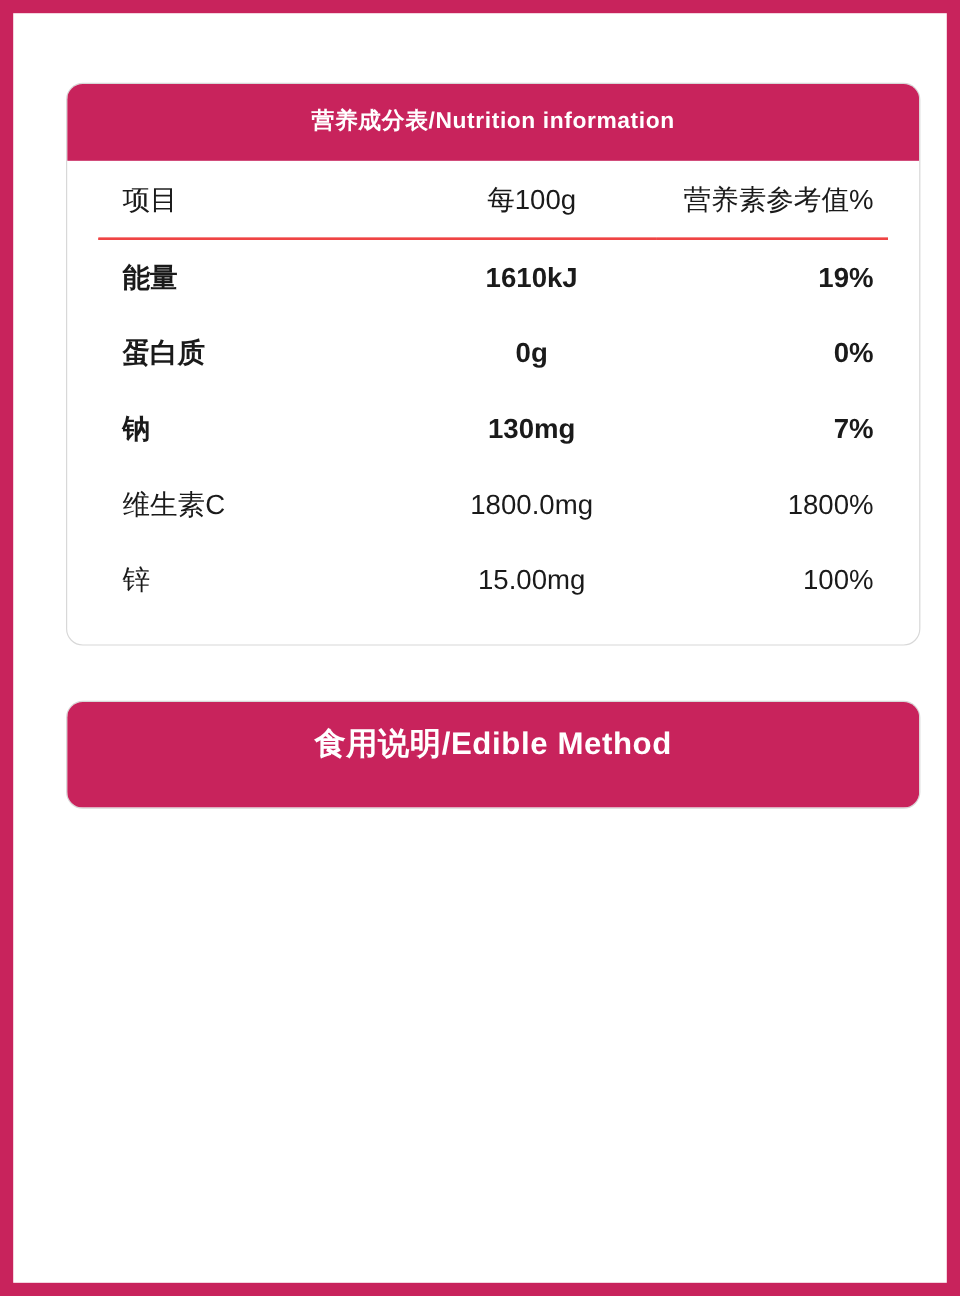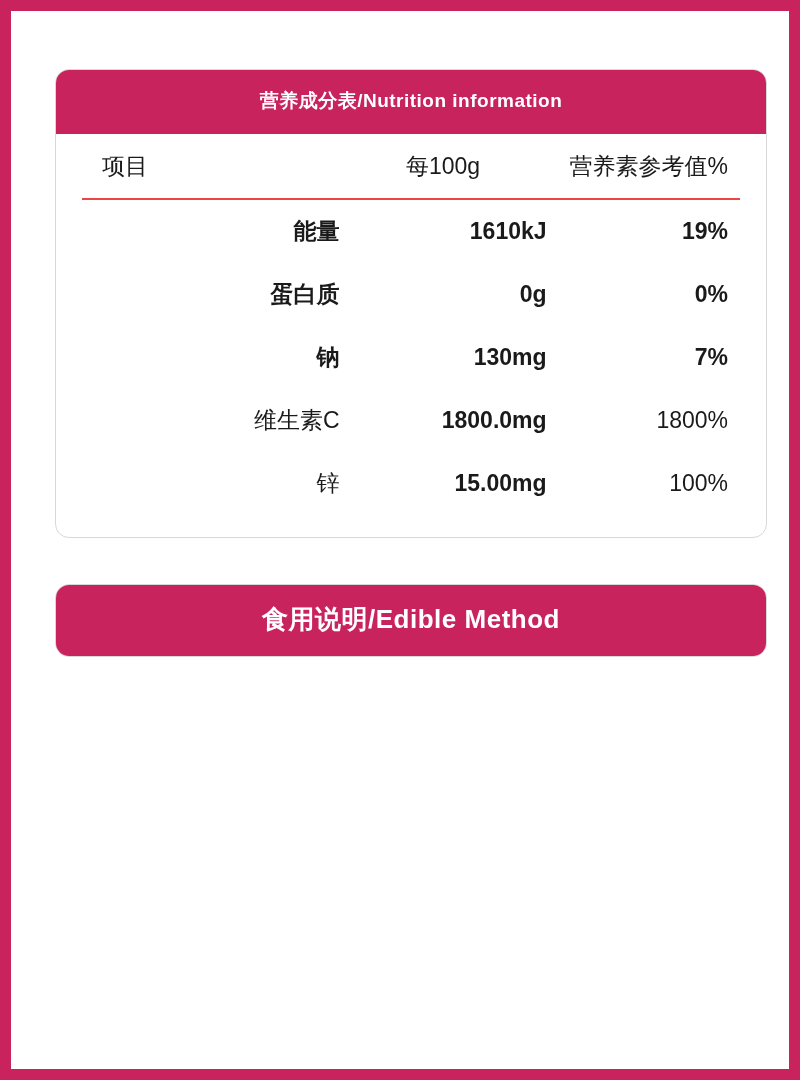--- a/index.html
+++ b/index.html
@@ -46,53 +46,52 @@
     text-align: center;
     font-weight: bold;
     letter-spacing: 0.5px;
   }
   .card-header.nutrition {
     font-size: 19px;
     padding: 18px 0 20px;
   }
   .card-header.edible {
     font-size: 26px;
-    padding: 17px 0 19px;
+    padding: 17px 0 36px;
   }
 
   
   .nutri-body {
     padding: 0 26px 22px 26px;
   }
   table.nutri {
     width: 100%;
     border-collapse: collapse;
     table-layout: fixed;
   }
   table.nutri th,
   table.nutri td {
     padding: 0;
     vertical-align: middle;
   }
   .col-item   { width: 38%; text-align: left;   padding-left: 20px !important; }
-  .col-per    { width: 33%; text-align: center; font-weight: bold; }
+  .col-per    { width: 33%; text-align: center; }
   .col-nrv    { width: 29%; text-align: right;  padding-right: 12px !important; }
 
   tr.head-row th {
     font-size: 23px;
     font-weight: normal;
     color: #1a1a1a;
     height: 64px;
     border-bottom: 2px solid #ef4444;
   }
   tr.data-row td {
     font-size: 23px;
     color: #1a1a1a;
     height: 63px;
-    text-align: right;
   }
   tr.data-row.bold td {
     font-weight: bold;
   }
 
   
   .edible-body {
     padding: 28px 34px 40px 34px;
   }
   .edible-text {

